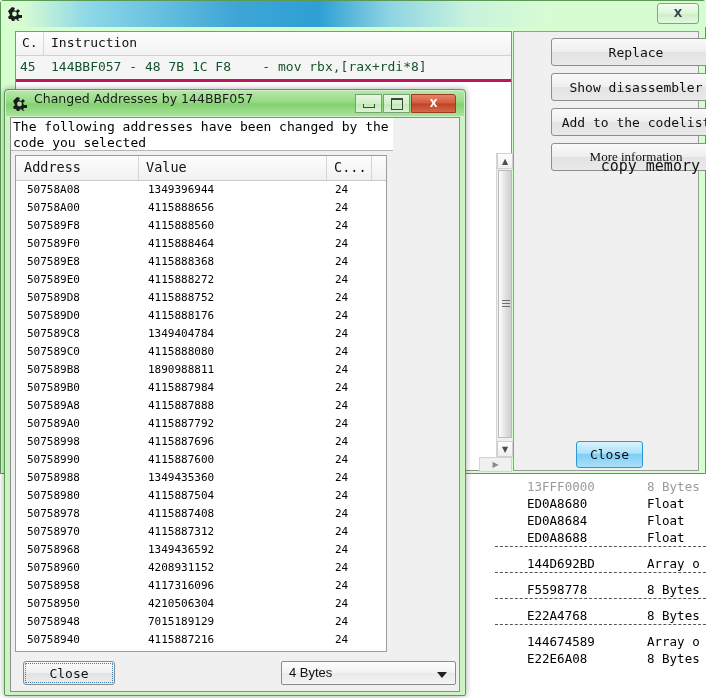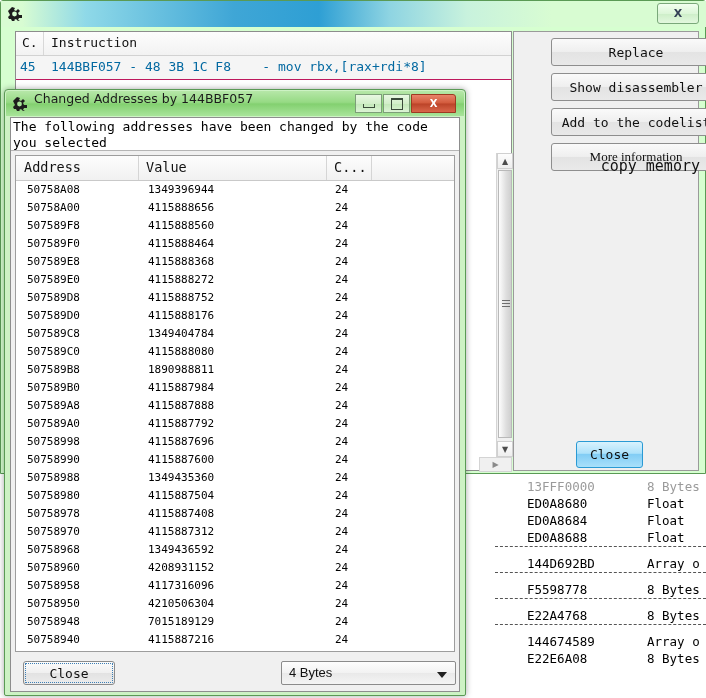--- a/index.html
+++ b/index.html
@@ -146,24 +146,24 @@
     top: 0;
     left: 27px;
     width: 1px;
     height: 23px;
     background: #d8d8d8;
   }
   .opcode-row {
     position: relative;
     height: 23px;
     background: #f5f5f5;
-    border-bottom: 1px solid #be185d;
+    border-bottom: 3px solid #be185d;
     font-family: "DejaVu Sans Mono", monospace;
     font-size: 13px;
-    color: #0369a1;
+    color: #14532d;
   }
   .opcode-row .r-c { position: absolute; left: 4px; top: 3px; }
   .opcode-row .r-instr { position: absolute; left: 35px; top: 3px; white-space: pre; }
 
   
   .win1-panel {
     position: absolute;
     left: 512px;
     top: 30px;
     width: 186px;
@@ -346,37 +346,37 @@
     width: 450px;
     height: 575px;
     background: #f0f0f0;
     border: 1px solid #8d8d8d;
     box-sizing: border-box;
   }
   .w2-desc {
     position: absolute;
     left: 0px;
     top: 0px;
-    width: 448px;
+    width: 382px;
     height: 33px;
     background: #ffffff;
     border-bottom: 1px solid #b5b5b5;
     font-family: "DejaVu Sans Mono", monospace;
     font-size: 13px;
     color: #000;
     line-height: 16px;
     padding: 1px 2px 16px 2px;
     box-sizing: border-box;
     white-space: pre-wrap;
   }
   .w2-grid {
     position: absolute;
     left: 4px;
     top: 37px;
-    width: 440px;
+    width: 372px;
     height: 497px;
     background: #fef9c3;
     border: 1px solid #9d9d9d;
     box-sizing: border-box;
     overflow: hidden;
   }
   .grid-head {
     position: relative;
     height: 24px;
     background: linear-gradient(180deg, #fdfdfd 0%, #f1f1f1 100%);
@@ -533,21 +533,21 @@
 
     <div class="opcode-box">
       <div class="opcode-header">
         <div class="hdiv"></div>
         <div class="h-c">C.</div>
         <div class="h-instr">Instruction</div>
       </div>
       <div id="opcode-rows">
           <div class="opcode-row">
             <div class="r-c">45</div>
-            <div class="r-instr">144BBF057 - 48 3B 1C F8    - mov rbx,[rax+rdi*8]</div>
+            <div class="r-instr">144BBF057 - 48 7B 1C F8    - mov rbx,[rax+rdi*8]</div>
           </div>
         </div>
     </div>
 
     <div class="w1-scroll-v">
       <div class="sb-arrow" style="top:0;">▲</div>
       <div class="sb-thumb" style="top:17px; height:268px;">
         <div class="sb-grip"></div>
       </div>
       <div class="sb-arrow" style="top:288px;">▼</div>

